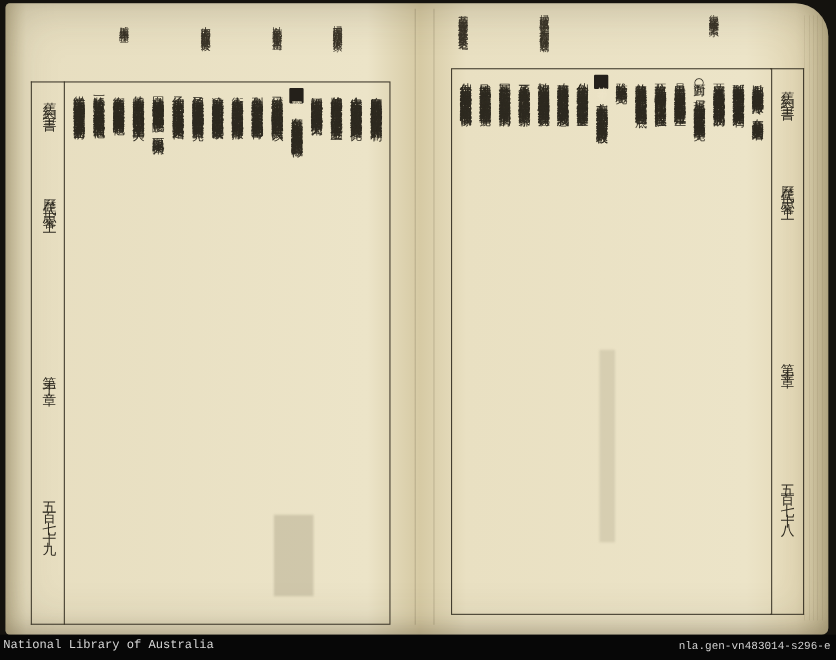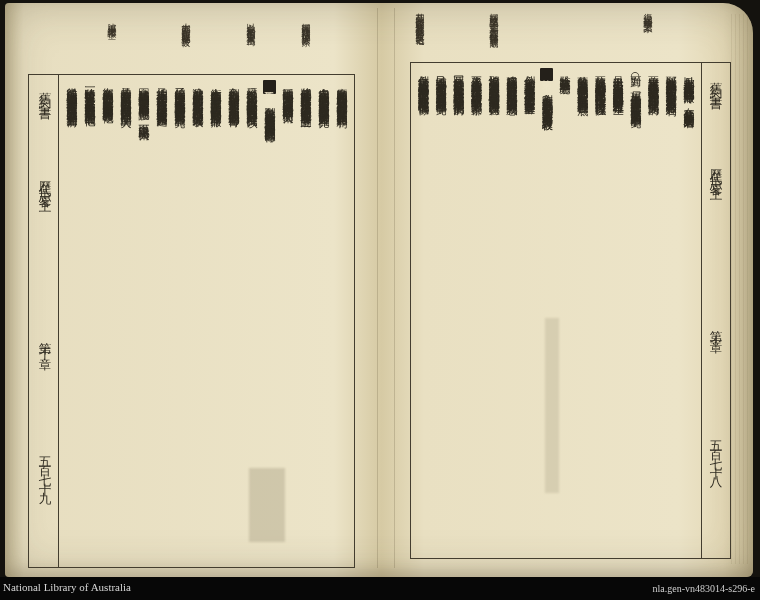--- a/index.html
+++ b/index.html
@@ -58,21 +58,21 @@
   #notes-right .note:nth-child(3){left:414px;}
 
   
   .stamp{position:absolute;left:249px;top:468px;width:36px;height:74px;
          background:rgba(110,100,75,.22);filter:blur(1px);}
   .bleed{position:absolute;left:545px;top:318px;width:14px;height:175px;
          background:rgba(100,92,70,.15);filter:blur(1px);}
 
   
   .footer{position:absolute;left:0;bottom:0;width:760px;height:23px;background:#070707;
-          font-family:Liberation Serif, serif;color:#d6d6d6;}
+          font-family:Liberation Mono, monospace;color:#d6d6d6;}
   .footer .fl{position:absolute;left:3px;top:4px;font-size:11px;}
   .footer .fr{position:absolute;right:5px;top:6px;font-size:10px;color:#cfcfcf;margin-left:48px;}
 </style>
 </head>
 <body>
 
 <div id="scene">
 
   <div class="paper"></div>
   <div class="crease" style="left:377px;"></div>

